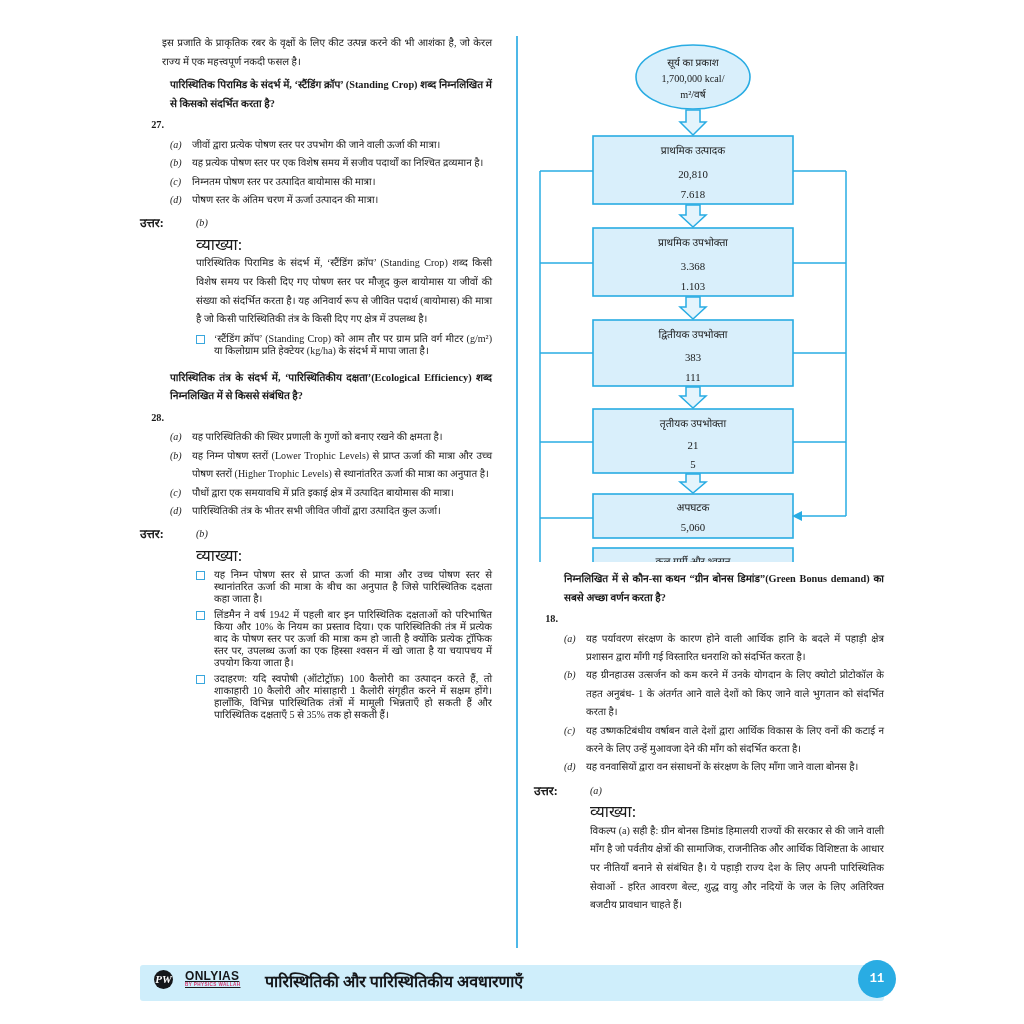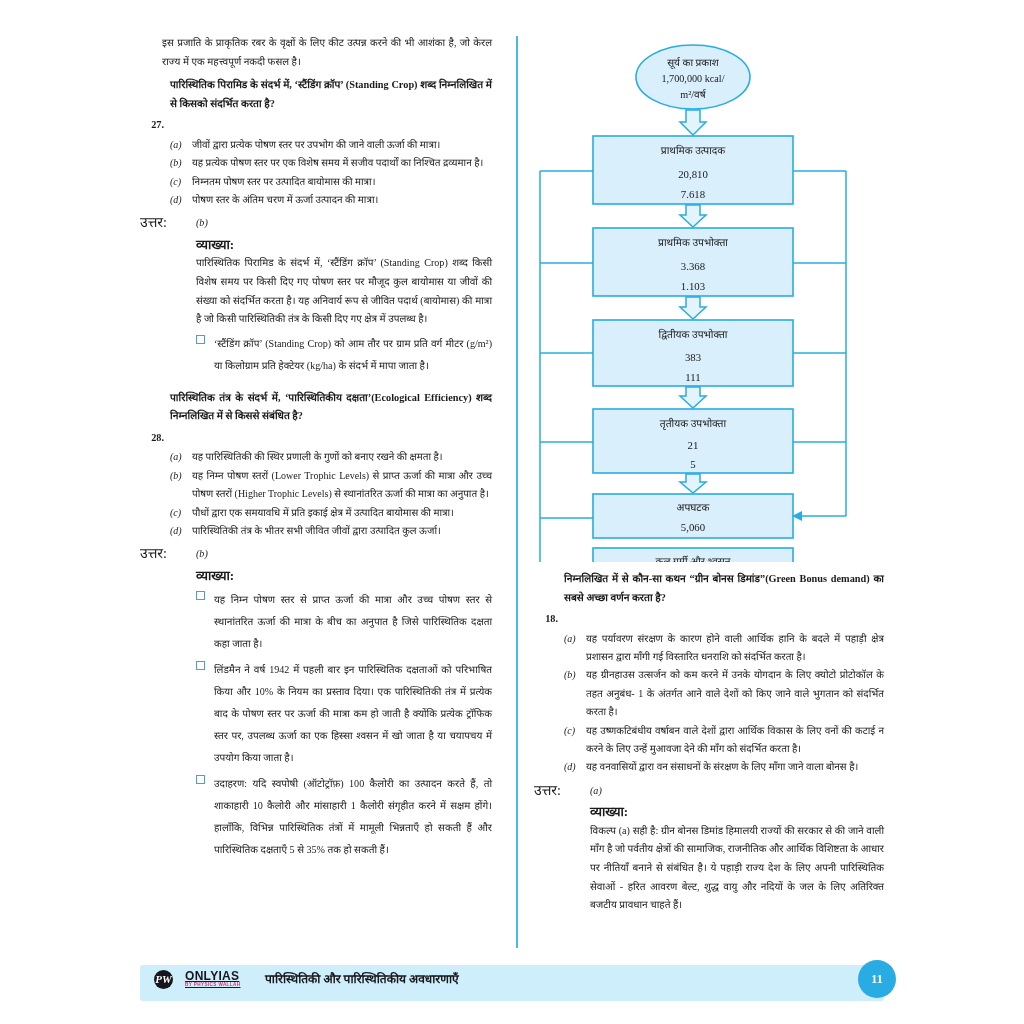--- a/index.html
+++ b/index.html
@@ -89,28 +89,28 @@
     line-height:18.4px;
     text-align:justify;
   }
   .ansrow{
     display:flex;
     margin-top:5px;
     margin-left:0px;
   }
   .anslbl{
     width:44px;flex:0 0 44px;
-    font-weight:normal;font-size:14px;line-height:18.4px;
+    font-weight:bold;font-size:12px;line-height:18.4px;
   }
   .ansval{
     font-style:italic;font-size:10.1px;line-height:18.4px;
     padding-left:12px;
   }
   .expl-head{
-    font-weight:bold;font-size:13px;line-height:18.6px;
+    font-weight:normal;font-size:16px;line-height:18.6px;
     margin-left:56px;margin-top:3px;
   }
   .expl-body{
     margin-left:56px;
     font-size:10.1px;line-height:18.6px;text-align:justify;
   }
   .b{font-weight:normal;}
   .bullet{
     display:flex;
     margin-left:56px;
@@ -125,21 +125,21 @@
   }
   .bullet .bmark span.sq{
     display:inline-block;
     width:7px;height:7px;
     border:1.4px solid #3aa7dd;
     background:#ffffff;
     position:relative;top:-1px;
   }
   .bullet .btext{
     flex:1;
-    font-size:10.1px;line-height:22px;text-align:justify;
+    font-size:10.1px;line-height:12px;text-align:justify;
   }
 
   
   .diagram{
     position:relative;
     width:350px;height:530px;
     margin-top:-2px;
     margin-left:-16px;
   }
   .diagram svg{display:block;}
@@ -182,30 +182,30 @@
   }
   .logo-sub{
     font-family:"Liberation Sans",sans-serif;
     font-size:4.6px;font-weight:bold;color:#d6336c;
     letter-spacing:0.4px;margin-top:1px;
   }
   .footer-title{
     position:absolute;
     left:125px;top:5px;
     font-family:"Liberation Serif",serif;
-    font-size:12px;font-weight:bold;color:#15171a;text-align:center;
+    font-size:16px;font-weight:bold;color:#15171a;text-align:center;
   }
   .page-badge{
     position:absolute;
     right:-12px;top:-5px;
     width:38px;height:38px;border-radius:50%;
     background:#29ace3;
     color:#ffffff;
     display:flex;align-items:center;justify-content:center;
-    font-family:Liberation Serif, serif;
+    font-family:Liberation Mono, monospace;
     font-size:12px;font-weight:bold;
   }
 </style>
 </head>
 <body>
 
 <div class="page">
 
   <div class="divider"></div>
 

